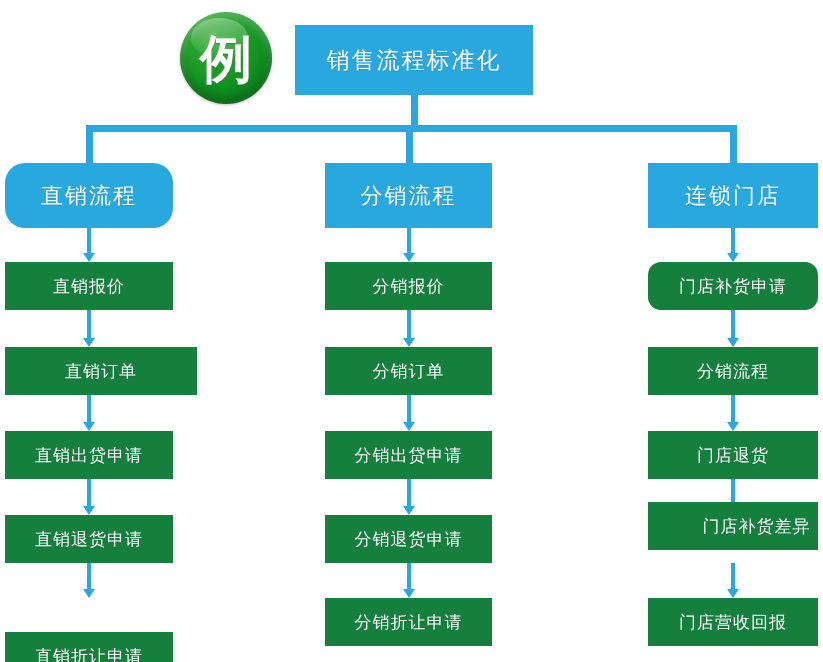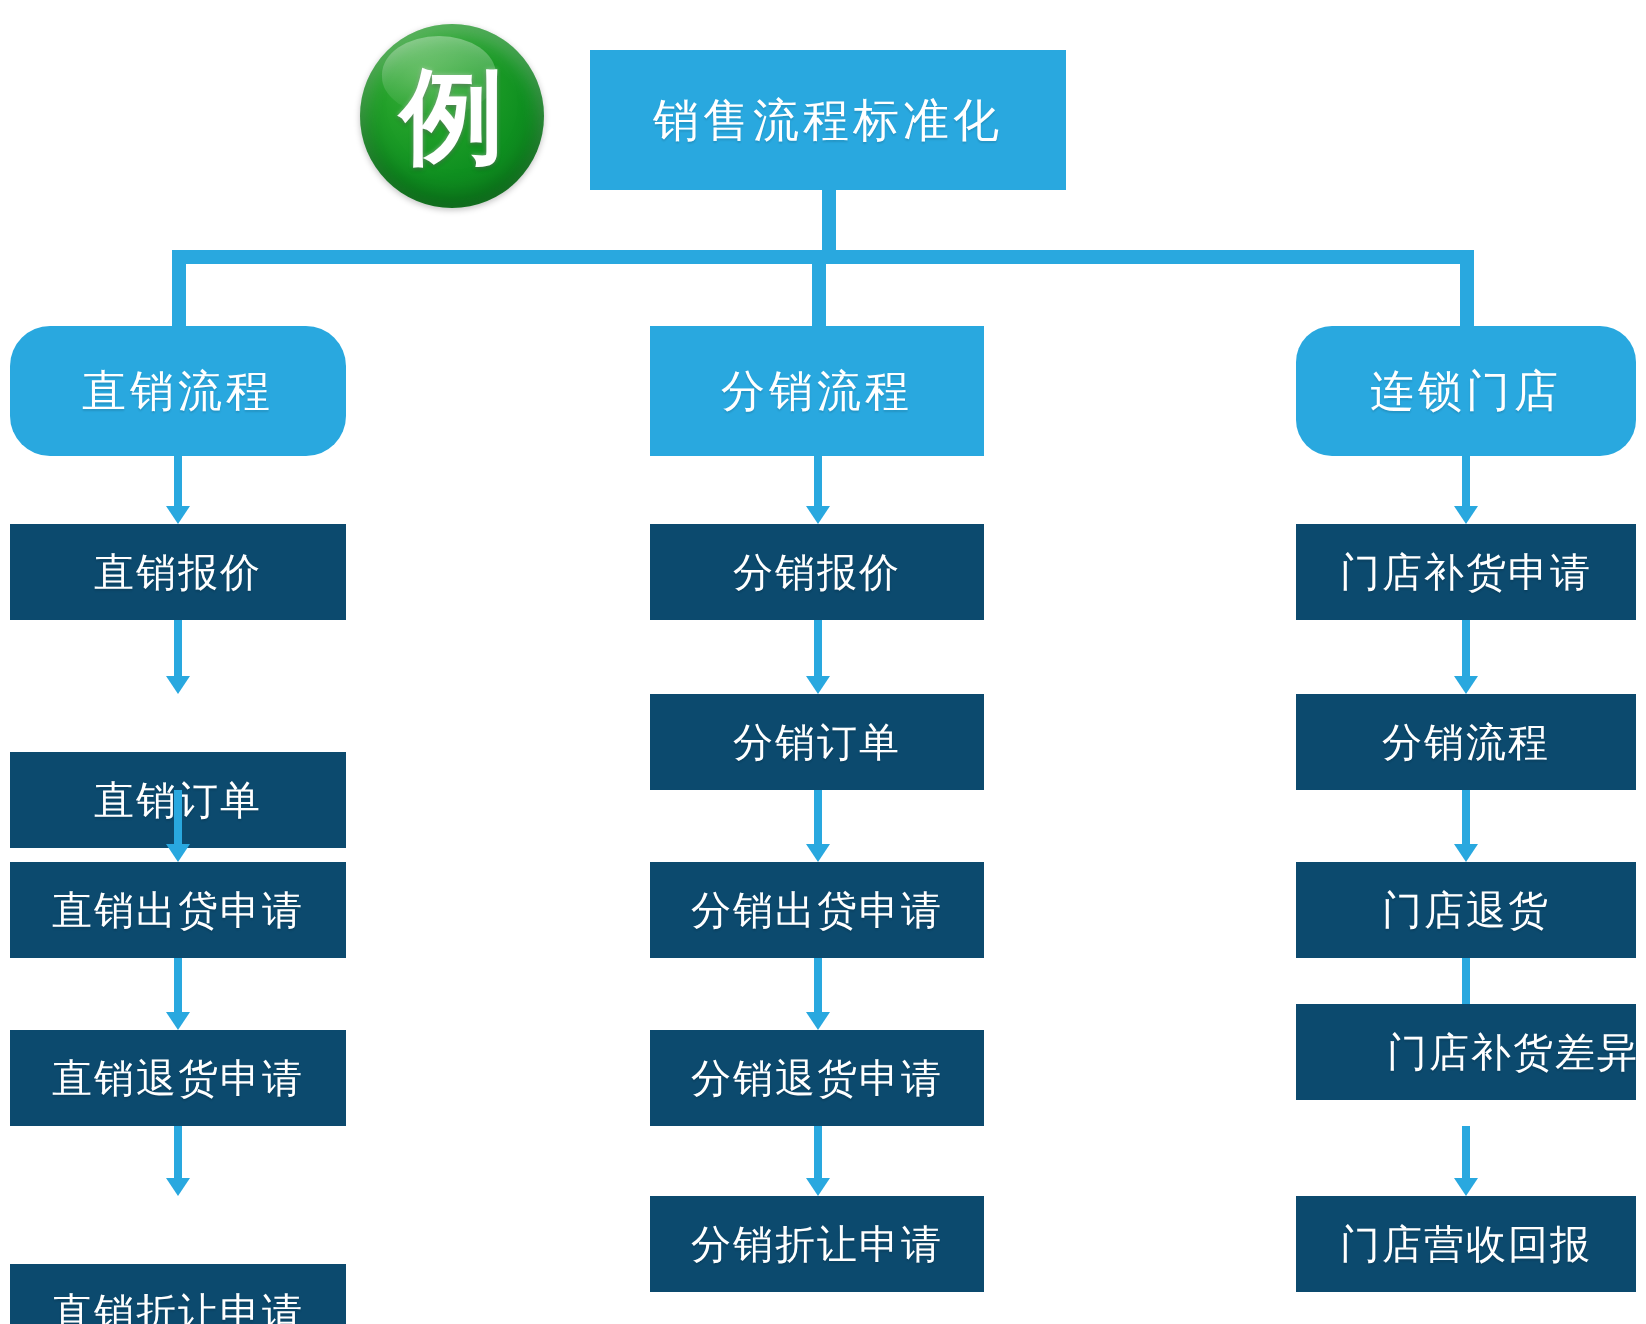--- a/index.html
+++ b/index.html
@@ -80,22 +80,22 @@
     background: #29a8df;
     font-size: 23px;
     letter-spacing: 2px;
   }
   .node.header {
     background: #29a8df;
     font-size: 22px;
     letter-spacing: 2px;
   }
   .node.step {
-    background: #0c4a6e;
-    font-size: 20px;
+    background: #15803d;
+    font-size: 17px;
     letter-spacing: 1px;
   }
 
   
   .line {
     position: absolute;
     background: #29a8df;
   }
   .arrow-stem {
     position: absolute;
@@ -123,21 +123,21 @@
     <div class="line" style="left: 86px; top: 125px; width: 651px; height: 7px;"></div>
     <div class="line" style="left: 86px; top: 132px; width: 7px; height: 31px;"></div>
     <div class="line" style="left: 405.5px; top: 132px; width: 7px; height: 31px;"></div>
     <div class="line" style="left: 730px; top: 132px; width: 7px; height: 31px;"></div>
     <div class="node header" style="left: 5px; top: 163px; width: 168px; height: 65px; border-radius: 20px;">直销流程</div>
     <div class="arrow-stem" style="left: 87px; top: 228px; height: 25px;"></div>
     <div class="arrow-head" style="left: 83px; top: 253px;"></div>
     <div class="node step" style="left: 5px; top: 262px; width: 168px; height: 48px;">直销报价</div>
     <div class="arrow-stem" style="left: 87px; top: 310px; height: 28px;"></div>
     <div class="arrow-head" style="left: 83px; top: 338px;"></div>
-    <div class="node step" style="left: 5px; top: 347px; width: 168px; height: 48px; margin-top: 29px;">直销订单</div>
+    <div class="node step" style="left: 5px; top: 347px; width: 192px; height: 48px;">直销订单</div>
     <div class="arrow-stem" style="left: 87px; top: 395px; height: 27px;"></div>
     <div class="arrow-head" style="left: 83px; top: 422px;"></div>
     <div class="node step" style="left: 5px; top: 431px; width: 168px; height: 48px;">直销出贷申请</div>
     <div class="arrow-stem" style="left: 87px; top: 479px; height: 27px;"></div>
     <div class="arrow-head" style="left: 83px; top: 506px;"></div>
     <div class="node step" style="left: 5px; top: 515px; width: 168px; height: 48px;">直销退货申请</div>
     <div class="arrow-stem" style="left: 87px; top: 563px; height: 26px;"></div>
     <div class="arrow-head" style="left: 83px; top: 589px;"></div>
     <div class="node step" style="left: 5px; top: 632px; width: 168px; height: 48px;">直销折让申请</div>
     <div class="node header" style="left: 325px; top: 163px; width: 167px; height: 65px;">分销流程</div>
@@ -149,24 +149,24 @@
     <div class="node step" style="left: 325px; top: 347px; width: 167px; height: 48px;">分销订单</div>
     <div class="arrow-stem" style="left: 406.5px; top: 395px; height: 27px;"></div>
     <div class="arrow-head" style="left: 402.5px; top: 422px;"></div>
     <div class="node step" style="left: 325px; top: 431px; width: 167px; height: 48px;">分销出贷申请</div>
     <div class="arrow-stem" style="left: 406.5px; top: 479px; height: 27px;"></div>
     <div class="arrow-head" style="left: 402.5px; top: 506px;"></div>
     <div class="node step" style="left: 325px; top: 515px; width: 167px; height: 48px;">分销退货申请</div>
     <div class="arrow-stem" style="left: 406.5px; top: 563px; height: 26px;"></div>
     <div class="arrow-head" style="left: 402.5px; top: 589px;"></div>
     <div class="node step" style="left: 325px; top: 598px; width: 167px; height: 48px;">分销折让申请</div>
-    <div class="node header" style="left: 648px; top: 163px; width: 170px; height: 65px; border-radius: 18px;">连锁门店</div>
+    <div class="node header" style="left: 648px; top: 163px; width: 170px; height: 65px;">连锁门店</div>
     <div class="arrow-stem" style="left: 731px; top: 228px; height: 25px;"></div>
     <div class="arrow-head" style="left: 727px; top: 253px;"></div>
-    <div class="node step" style="left: 648px; top: 262px; width: 170px; height: 48px;">门店补货申请</div>
+    <div class="node step" style="left: 648px; top: 262px; width: 170px; height: 48px; border-radius: 13px;">门店补货申请</div>
     <div class="arrow-stem" style="left: 731px; top: 310px; height: 28px;"></div>
     <div class="arrow-head" style="left: 727px; top: 338px;"></div>
     <div class="node step" style="left: 648px; top: 347px; width: 170px; height: 48px;">分销流程</div>
     <div class="arrow-stem" style="left: 731px; top: 395px; height: 27px;"></div>
     <div class="arrow-head" style="left: 727px; top: 422px;"></div>
     <div class="node step" style="left: 648px; top: 431px; width: 170px; height: 48px;">门店退货</div>
     <div class="arrow-stem" style="left: 731px; top: 479px; height: 27px;"></div>
     <div class="arrow-head" style="left: 727px; top: 506px;"></div>
     <div class="node step" style="left: 648px; top: 502px; width: 170px; height: 48px; padding-left: 47px;">门店补货差异</div>
     <div class="arrow-stem" style="left: 731px; top: 563px; height: 26px;"></div>

